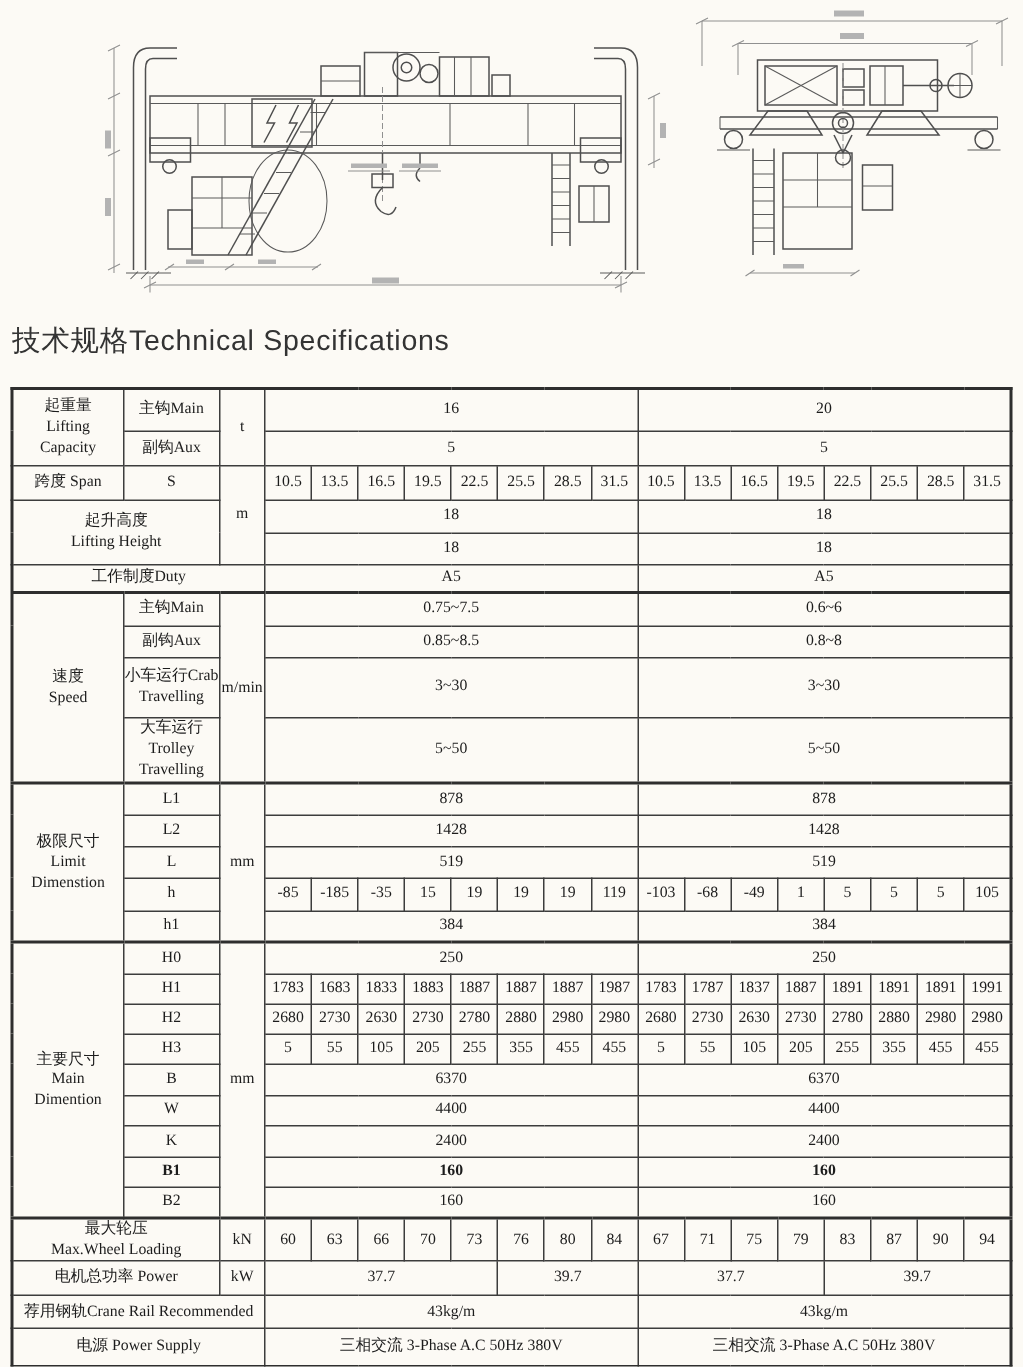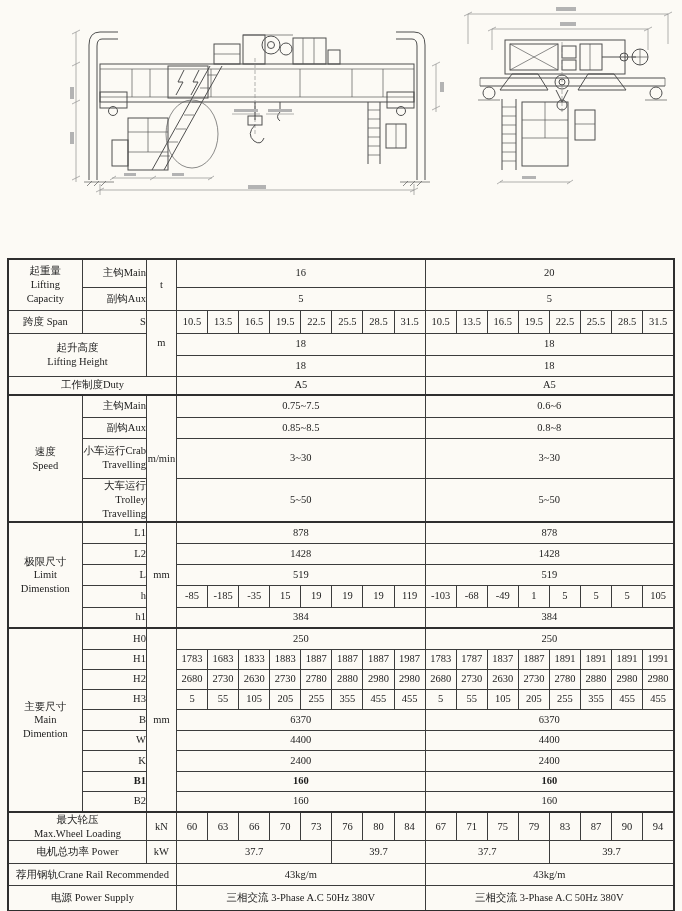--- a/index.html
+++ b/index.html
@@ -9,21 +9,21 @@
   #drawing{position:absolute;left:0;top:2px;width:682px;height:205px;}
   #title{position:absolute;left:8px;top:214px;font-family:"Liberation Sans", sans-serif;
          font-size:19px;color:#333;letter-spacing:.5px;}
   #specs{position:absolute;left:7px;top:258px;}
   table{border-collapse:collapse;table-layout:fixed;width:668px;
         border:2px solid #2e2e2e;background:transparent;}
   td{border:1px solid #3c3c3c;text-align:center;vertical-align:middle;
      font-family:"Liberation Serif", serif;font-size:10.5px;color:#1c1c1c;
      padding:0;white-space:pre-line;line-height:1.3;overflow:hidden;}
   td.g{font-size:10.5px;}
-  td.s{font-size:10.5px;text-align:right;}
+  td.s{font-size:10.5px;}
   td.u{font-size:10.5px;}
   tr.tt > td{border-top:2px solid #2e2e2e;}
   .stroke{stroke:#4f4f4f;fill:none;stroke-width:1;}
   .thin{stroke:#5a5a5a;fill:none;stroke-width:.7;}
   .dim{stroke:#909090;fill:none;stroke-width:.7;}
   .smudge{fill:#b3b3b3;}
 </style>
 </head>
 <body>
 
@@ -198,20 +198,21 @@
       <line class="thin" x1="522" y1="136" x2="568" y2="136"></line>
       <rect class="stroke" x="575" y="108" width="20" height="30"></rect>
       <line class="thin" x1="575" y1="122" x2="595" y2="122"></line>
 
       <line class="dim" x1="500" y1="180" x2="570" y2="180"></line>
       <path class="dim" d="M497,182 l6,-4 M567,182 l6,-4"></path>
       <rect class="smudge" x="522" y="174" width="14" height="3"></rect>
     </g>
   </svg>
 
+  <div id="title">技术规格Technical Specifications</div>
 
   <div id="specs">
     <table>
       <colgroup>
           <col style="width: 74px;">
           <col style="width: 64px;">
           <col style="width: 30px;">
           <col style="width: 31px;">
           <col style="width: 31px;">
           <col style="width: 31px;">

